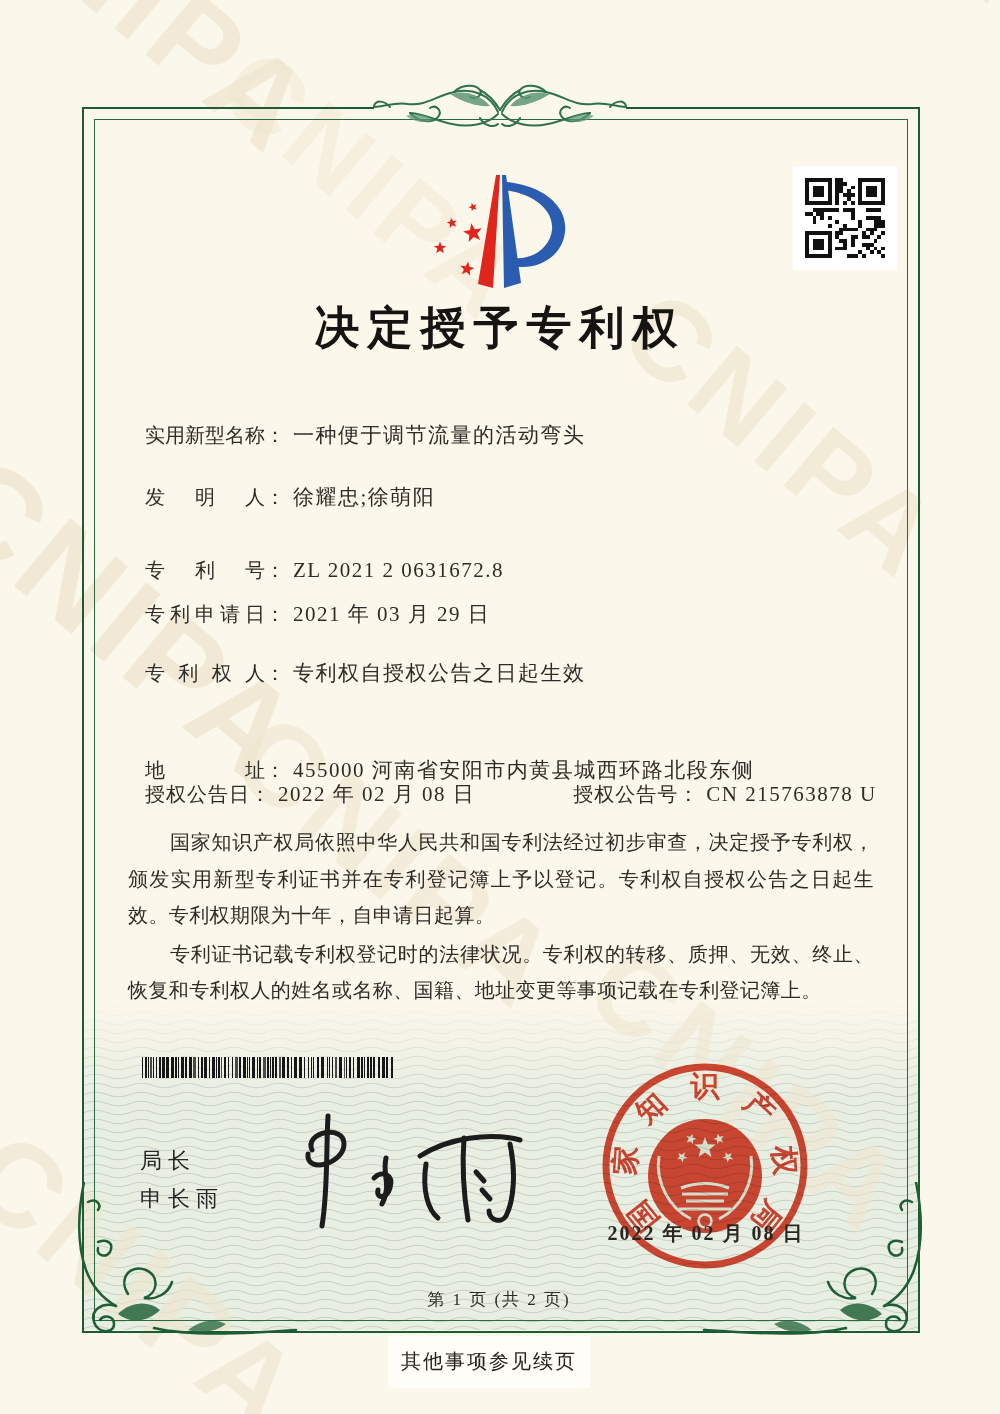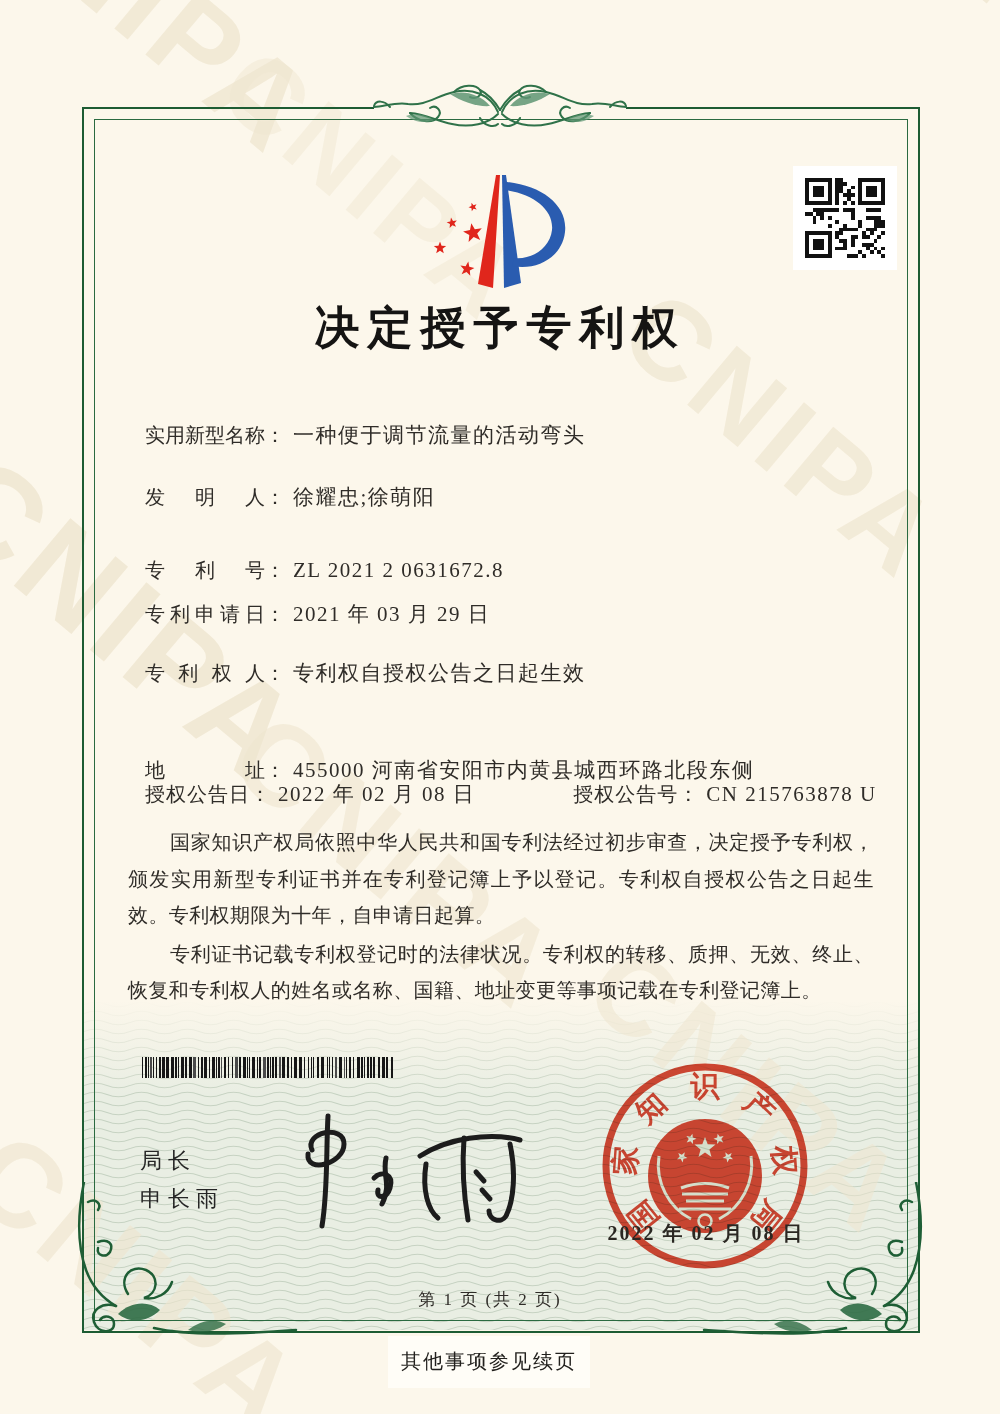--- a/index.html
+++ b/index.html
@@ -37,21 +37,21 @@
   #barcode i{display:inline-block;height:100%;background:#161616;}
   
   #signer-title{left:140px;top:1146px;font-size:22px;z-index:5;font-family:"Liberation Sans","DejaVu Sans",sans-serif;letter-spacing:6px;color:#262626;}
   #signer-name{left:140px;top:1184px;font-size:22px;z-index:5;font-family:"Liberation Sans","DejaVu Sans",sans-serif;letter-spacing:6px;color:#262626;}
   #signature{left:268px;top:1110px;z-index:5;}
   
   #seal{left:597px;top:1058px;z-index:5;opacity:.95;mix-blend-mode:multiply;}
   #seal-date{left:600px;top:1220px;width:212px;text-align:center;font-size:20px;font-weight:700;
              letter-spacing:2px;color:#2a2722;z-index:6;}
   
-  #page-no{left:71px;top:1288px;width:838px;text-align:center;font-size:17px;letter-spacing:2px;z-index:4;color:#2f2c28;}
+  #page-no{left:80px;top:1288px;width:838px;text-align:center;font-size:17px;letter-spacing:2px;z-index:4;color:#2f2c28;}
   #footer-note-box{left:388px;top:1336px;width:202px;height:52px;background:#fffdf7;z-index:4;}
   #footer-note{left:388px;top:1348px;width:202px;text-align:center;font-size:20px;letter-spacing:2px;z-index:5;color:#22201d;}
   .orn{z-index:3;}
   #corner-br{transform:scaleX(-1);}
 </style>
 </head>
 <body>
 
 <div id="page">
 

